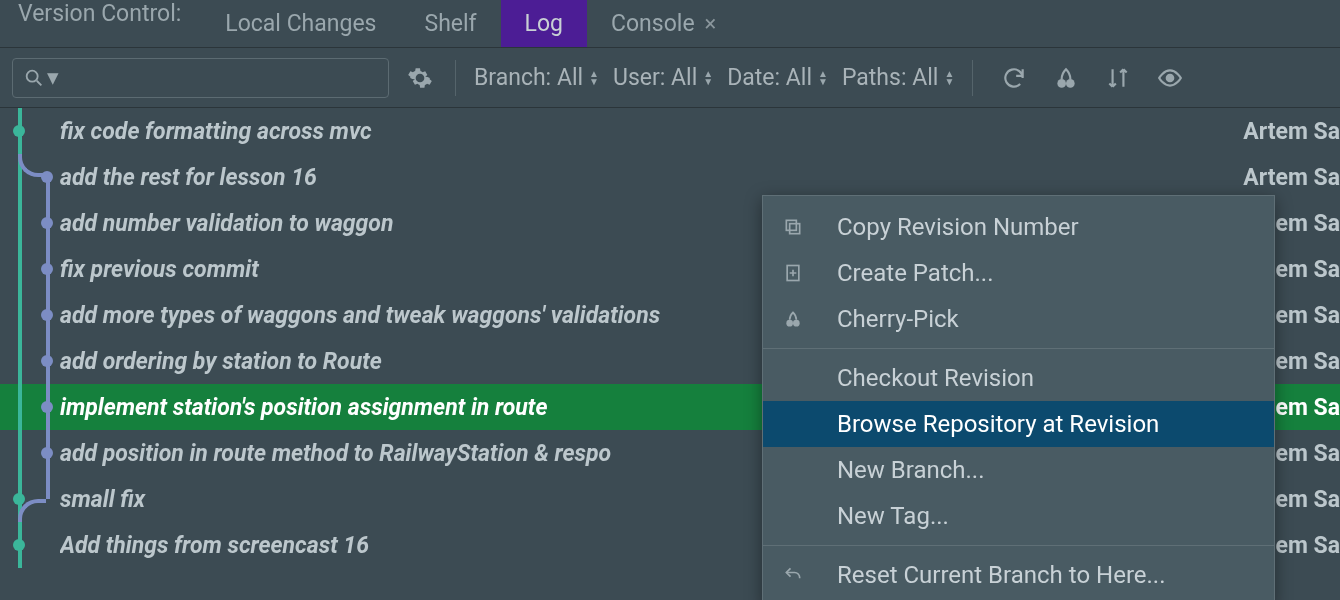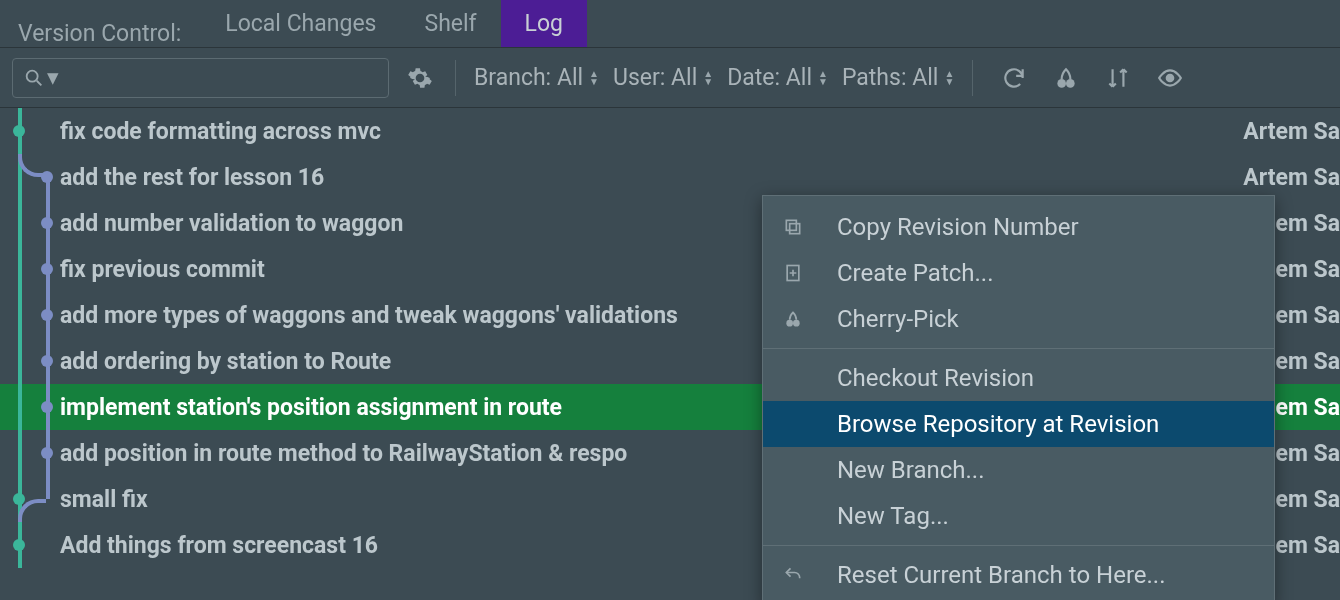--- a/index.html
+++ b/index.html
@@ -9,21 +9,21 @@
       font-size: 23px;
       color: #bbbbbb;
       overflow: hidden;
       width: 1340px;
       height: 600px;
       position: relative;
     }
     
     .tabs {
       display: flex;
-      align-items: flex-end;
+      align-items: flex-start;
       height: 48px;
       background: #3c4b53;
       border-bottom: 1px solid #2b353a;
     }
     .tabs .panel-title {
       padding: 0 20px 0 18px;
       color: #9aa7ad;
       font-weight: 400;
     }
     .tab {
@@ -98,20 +98,21 @@
       background: #15803d;
       color: #ffffff;
     }
     .commit-row .graph {
       width: 60px; height: 46px; position: relative; flex-shrink: 0;
     }
     .commit-row .msg {
       flex: 1;
       white-space: nowrap;
       overflow: hidden;
+      font-style: italic;
     }
     .commit-row .author {
       padding-right: 0;
       text-align: right;
       color: #bcc7cc;
       font-weight: 700;
     }
     .commit-row.selected .author { color:#fff; }
     .author { width: 120px; overflow:hidden; white-space:nowrap;}
     
@@ -173,20 +174,24 @@
   <span class="panel-title">Version Control:</span>
   <div class="tab">
       <span>Local Changes</span>
     </div>
   <div class="tab">
       <span>Shelf</span>
     </div>
   <div class="tab active">
       <span>Log</span>
     </div>
+  <div class="tab">
+    <span>Console</span>
+    <span class="close-x">×</span>
+  </div>
 </div>
 
 <div class="toolbar">
   <div class="search-box">
     <svg viewBox="0 0 24 24" fill="none" stroke="currentColor" stroke-width="2">
         <circle cx="10" cy="10" r="6"></circle>
         <line x1="15" y1="15" x2="20" y2="20"></line>
       </svg>
     <span class="caret">▾</span>
   </div>

